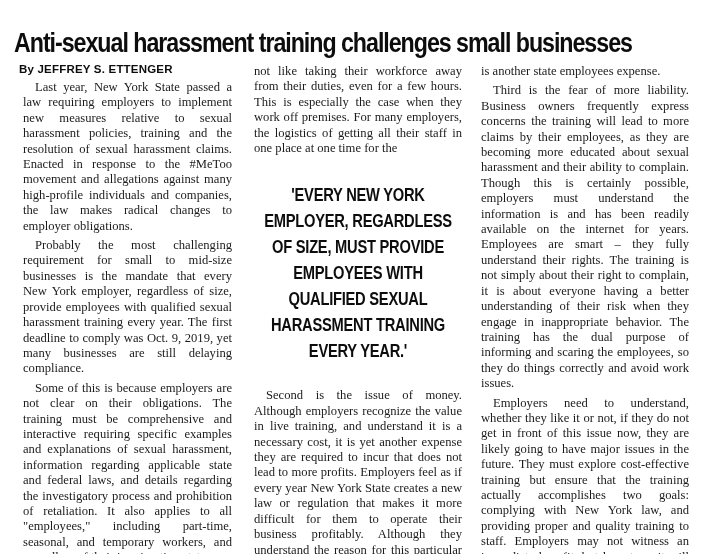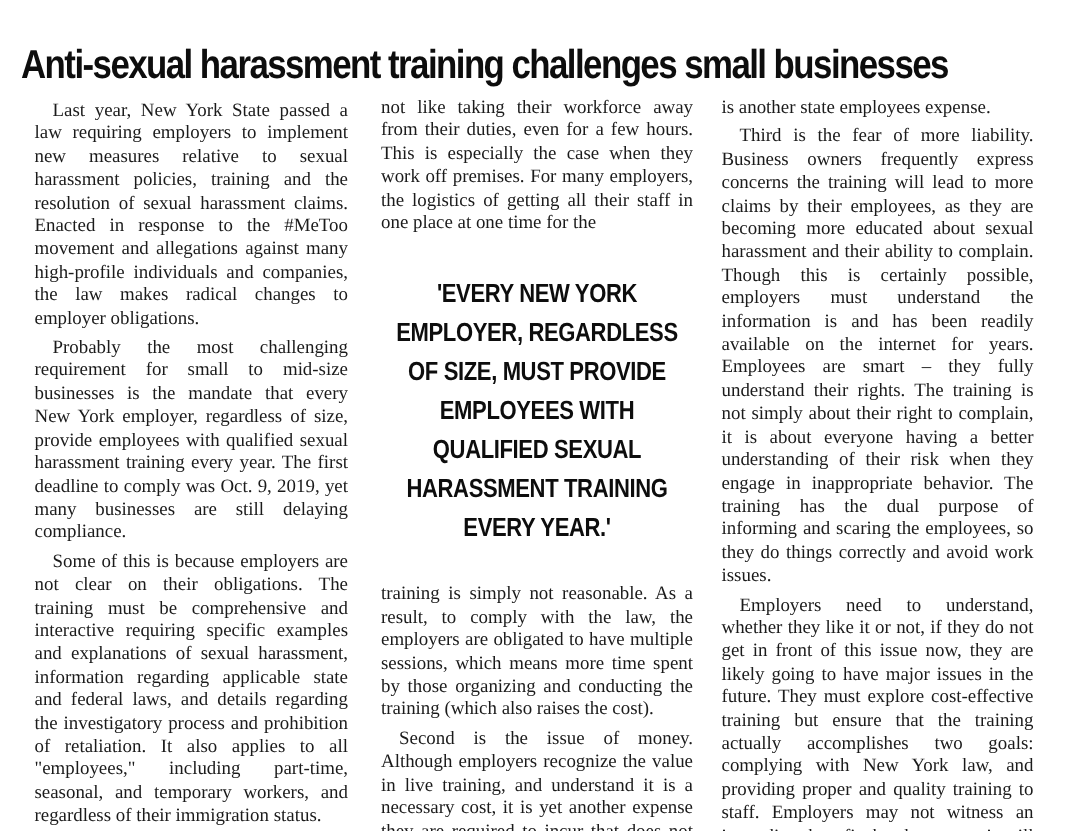--- a/index.html
+++ b/index.html
@@ -36,31 +36,31 @@
       transform: scaleX(0.84); transform-origin: center;
       width: 240px; margin-left: -12px; color: #0d0d0d;
     }
   </style>
 </head>
 <body>
 
 <h1 class="headline">Anti-sexual harassment training challenges small businesses</h1>
 
 <div class="col col1">
+  <div class="byline">By JEFFREY S. ETTENGER</div>
   <p>Last year, New York State passed a law requiring employers to implement new measures relative to sexual harassment policies, training and the resolution of sexual harassment claims. Enacted in response to the #MeToo movement and allegations against many high-profile individuals and companies, the law makes radical changes to employer obligations.</p>
   <p>Probably the most challenging requirement for small to mid-size businesses is the mandate that every New York employer, regardless of size, provide employees with qualified sexual harassment training every year. The first deadline to comply was Oct. 9, 2019, yet many businesses are still delaying compliance.</p>
   <p>Some of this is because employers are not clear on their obligations. The training must be comprehensive and interactive requiring specific examples and explanations of sexual harassment, information regarding applicable state and federal laws, and details regarding the investigatory process and prohibition of retaliation. It also applies to all "employees," including part-time, seasonal, and temporary workers, and regardless of their immigration status.</p>
   <p>For those who understand what they need to do, they still face the challenge of providing the necessary training in an efficient manner that does not hinder business operations. Employers raise three main concerns.</p>
 
 </div>
 
 <div class="col col2">
   <p class="noindent">not like taking their workforce away from their duties, even for a few hours. This is especially the case when they work off premises. For many employers, the logistics of getting all their staff in one place at one time for the</p>
   <div class="pullquote">'EVERY NEW YORK EMPLOYER, REGARDLESS OF SIZE, MUST PROVIDE EMPLOYEES WITH QUALIFIED SEXUAL HARASSMENT TRAINING EVERY YEAR.'</div>
-  <p class="noindent">training is simply not reasonable. As a result, to comply with the law, the employers are obligated to have multiple sessions, which means more time spent by those organizing and conducting the training (which also raises the cost).</p>
   <p>Second is the issue of money. Although employers recognize the value in live training, and understand it is a necessary cost, it is yet another expense they are required to incur that does not lead to more profits. Employers feel as if every year New York State creates a new law or regulation that makes it more difficult for them to operate their business profitably. Although they understand the reason for this particular law, it does not negate the fact it</p>
 </div>
 
 <div class="col col3">
   <p class="noindent">is another state employees expense.</p>
   <p>Third is the fear of more liability. Business owners frequently express concerns the training will lead to more claims by their employees, as they are becoming more educated about sexual harassment and their ability to complain. Though this is certainly possible, employers must understand the information is and has been readily available on the internet for years. Employees are smart – they fully understand their rights. The training is not simply about their right to complain, it is about everyone having a better understanding of their risk when they engage in inappropriate behavior. The training has the dual purpose of informing and scaring the employees, so they do things correctly and avoid work issues.</p>
   <p>Employers need to understand, whether they like it or not, if they do not get in front of this issue now, they are likely going to have major issues in the future. They must explore cost-effective training but ensure that the training actually accomplishes two goals: complying with New York law, and providing proper and quality training to staff. Employers may not witness an immediate benefit, but long term it will help their business by creating a safer, healthier and more productive workplace.</p>
 
 </div>
 

